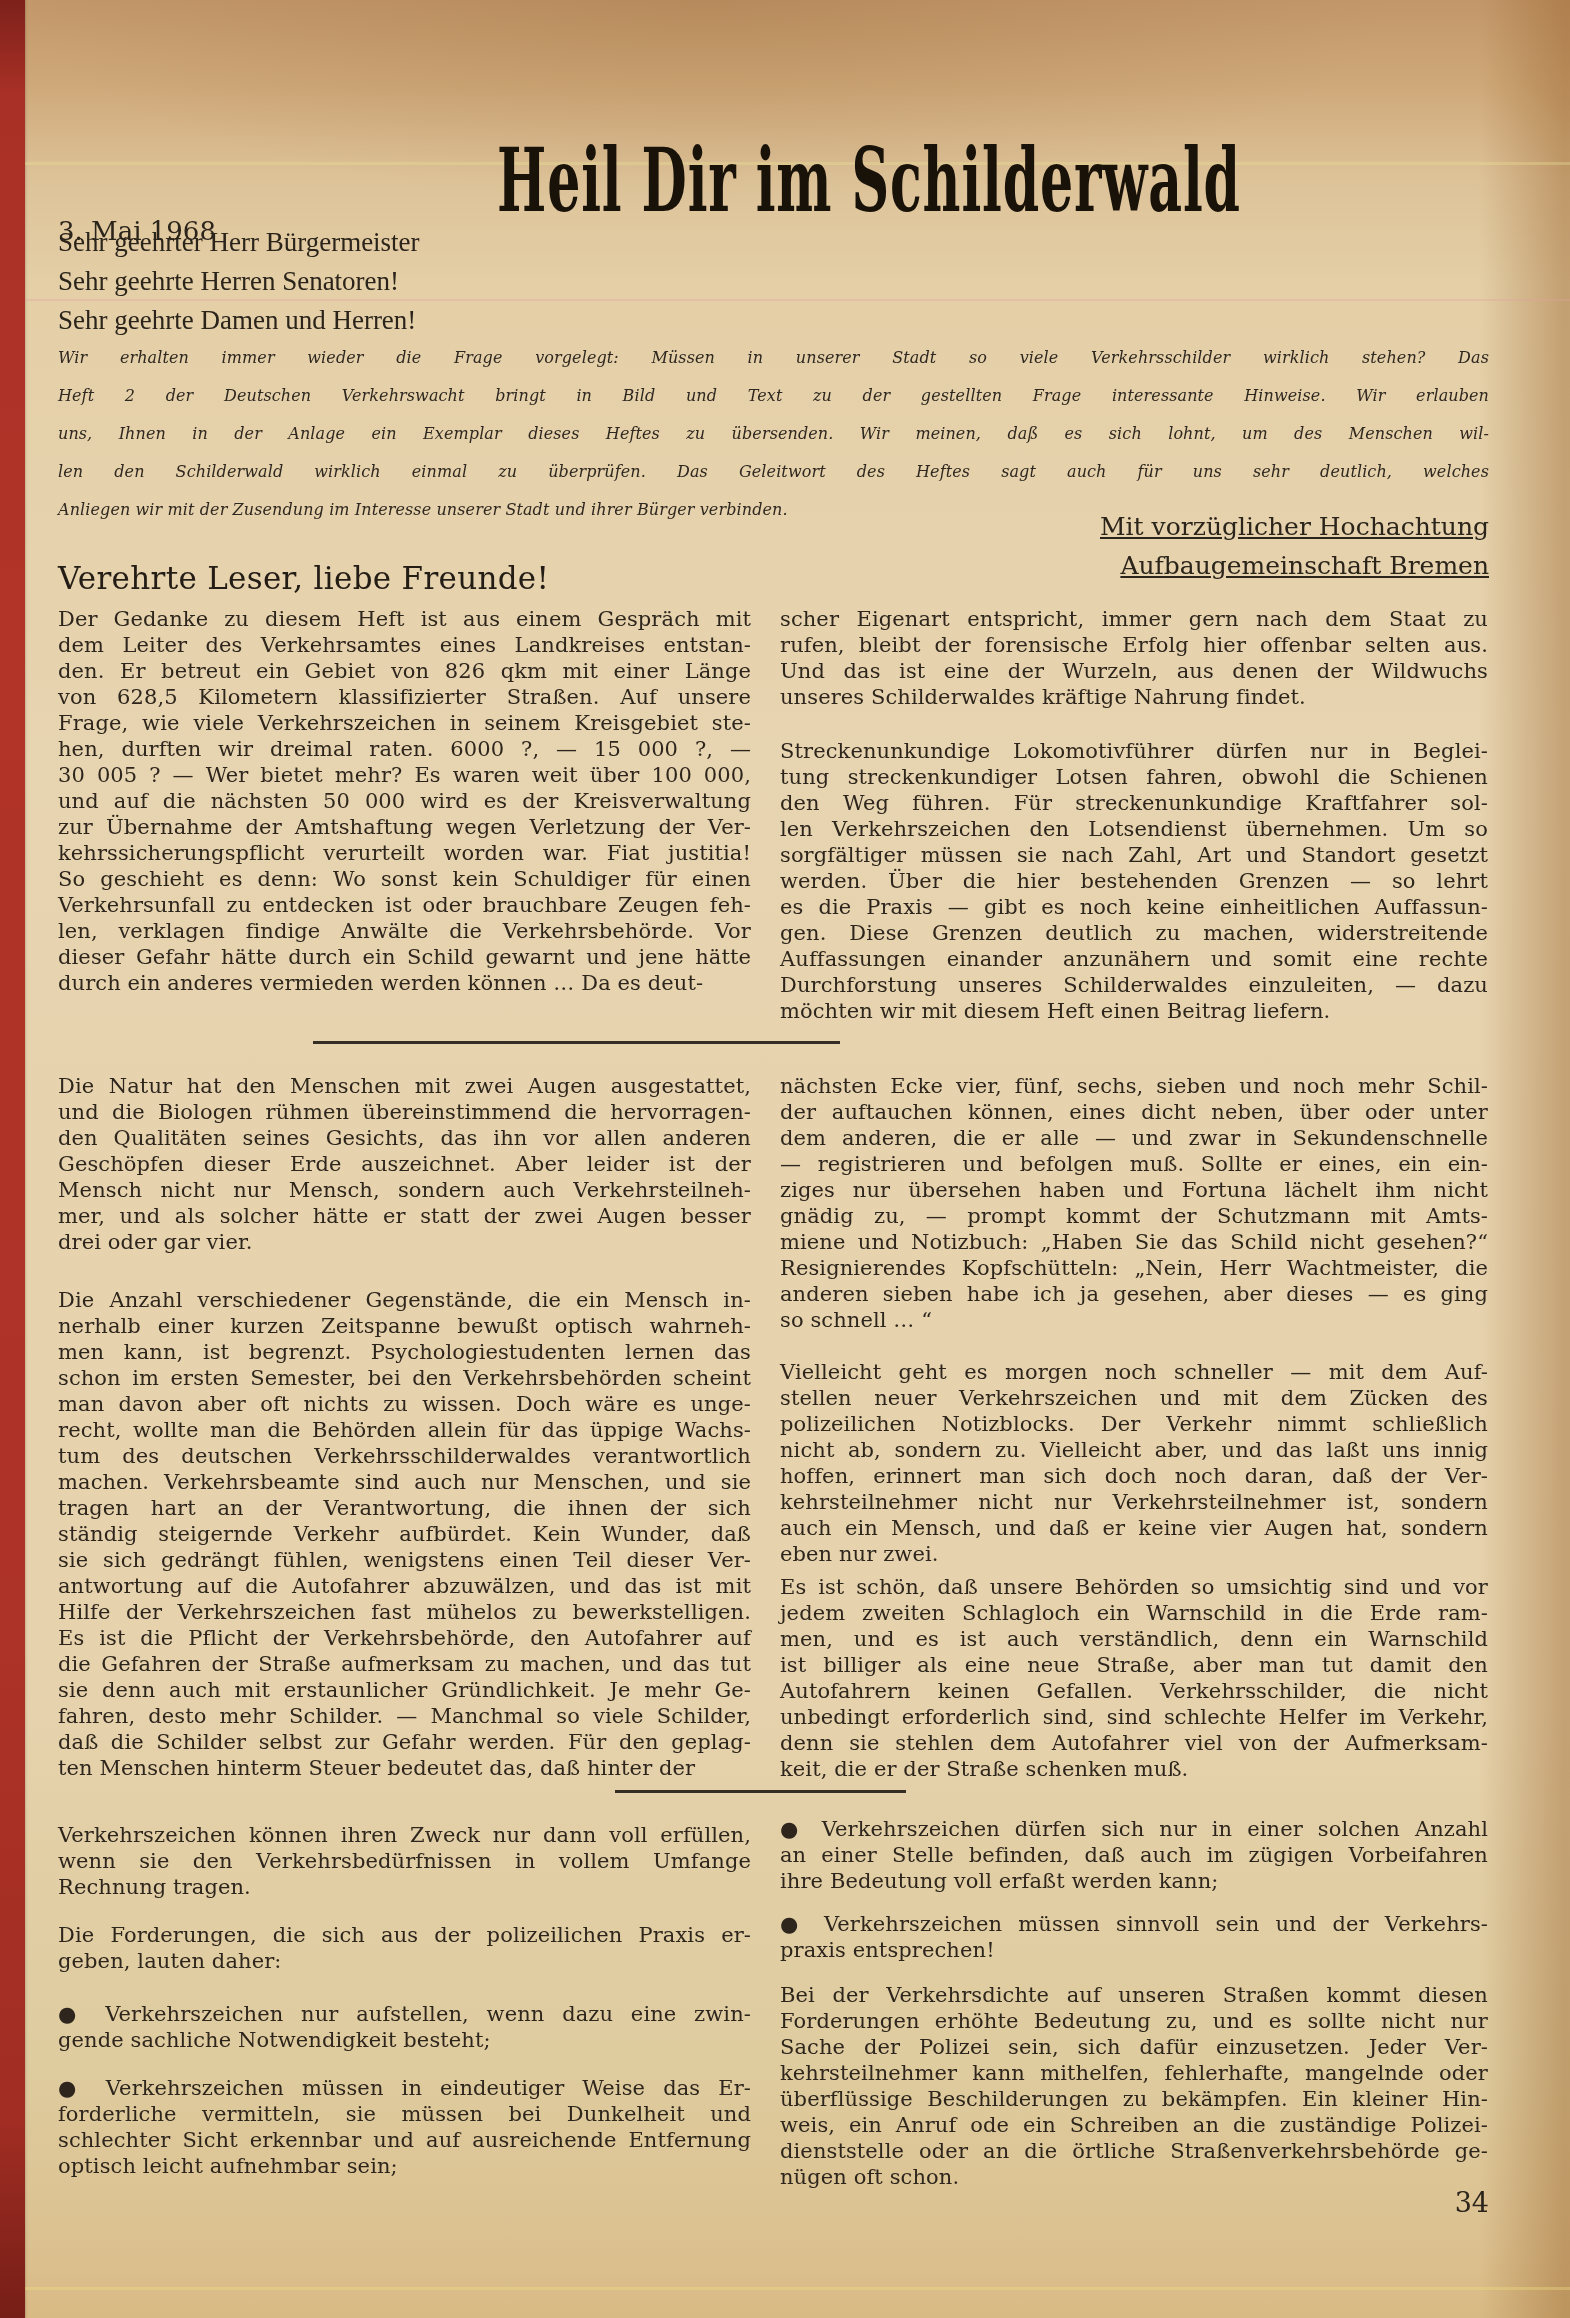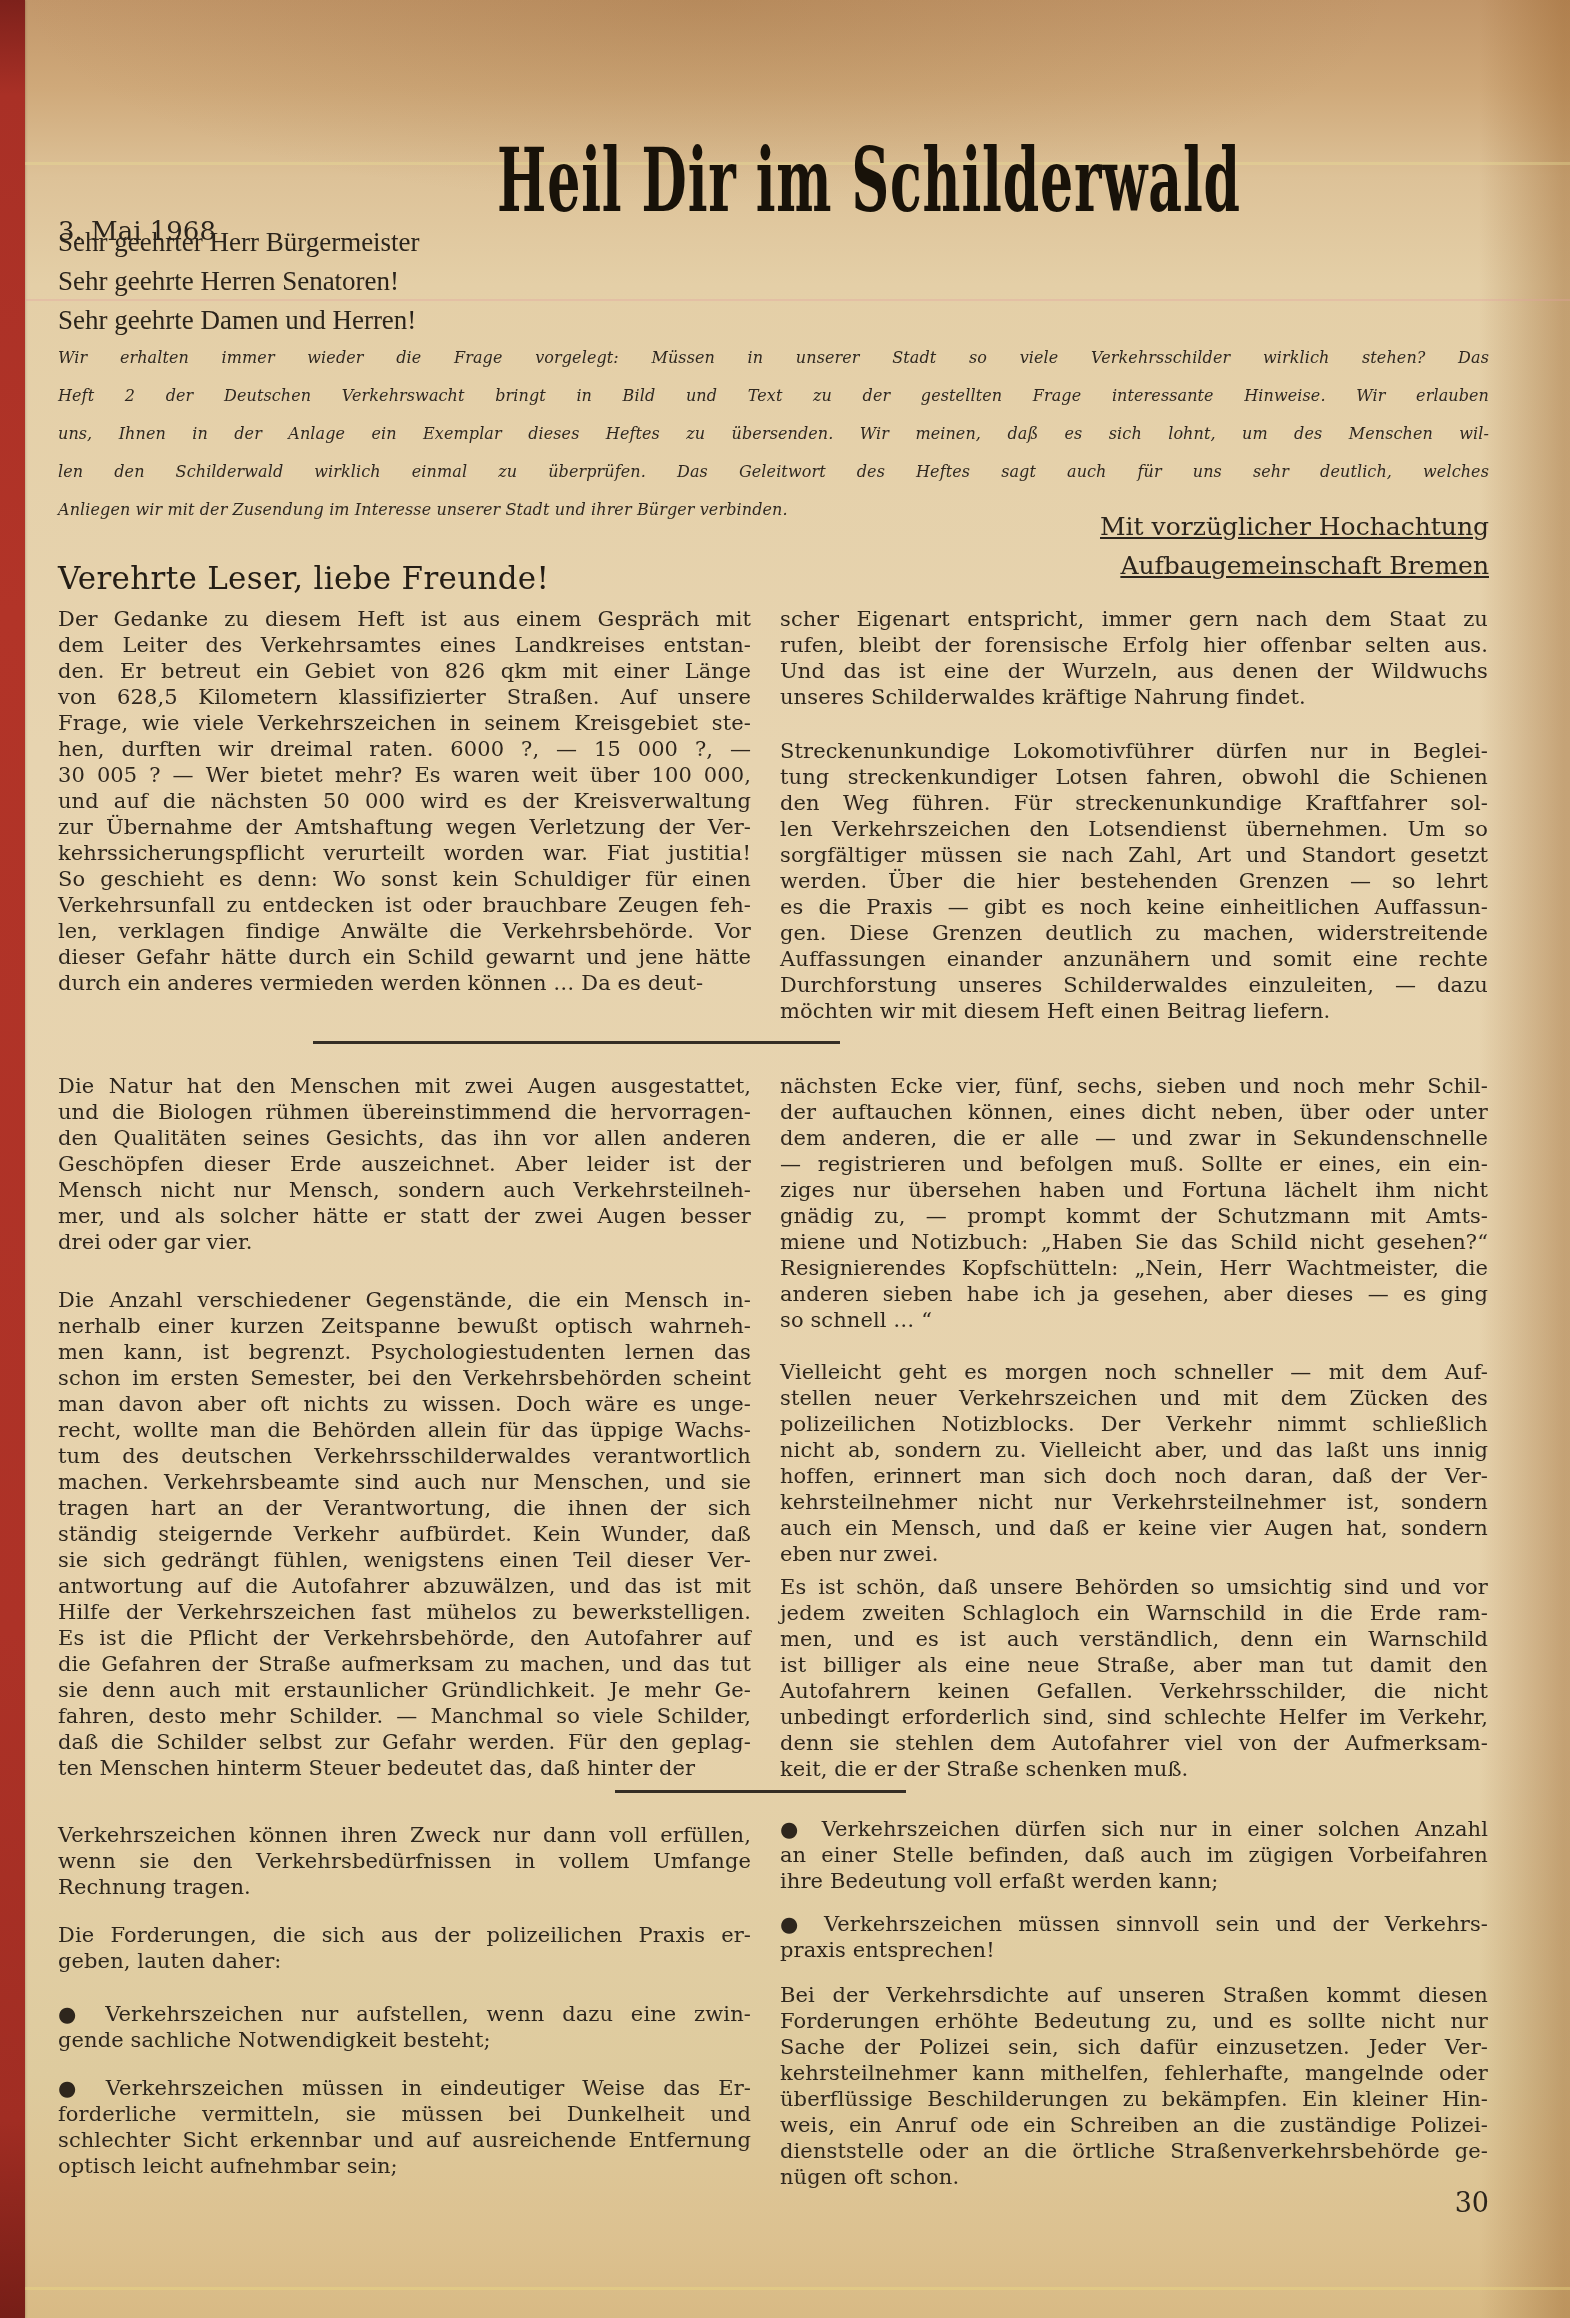--- a/index.html
+++ b/index.html
@@ -224,16 +224,16 @@
       <div class="tl">kehrsteilnehmer kann mithelfen, fehlerhafte, mangelnde oder</div>
       <div class="tl">überflüssige Beschilderungen zu bekämpfen. Ein kleiner Hin-</div>
       <div class="tl">weis, ein Anruf ode ein Schreiben an die zuständige Polizei-</div>
       <div class="tl">dienststelle oder an die örtliche Straßenverkehrsbehörde ge-</div>
       <div class="tl last">nügen oft schon.</div>
     </div>
 
   <div class="abs rule" style="left:313px;top:1041px;width:527px;"></div>
   <div class="abs rule" style="left:615px;top:1790px;width:291px;"></div>
 
-  <div class="abs pagenum" style="left:58px;top:2187px;width:1431px;">30</div>
+  <div class="abs pagenum" style="left:58px;top:2187px;width:1431px;">34</div>
 
 </div>
 
 
 </body></html>

